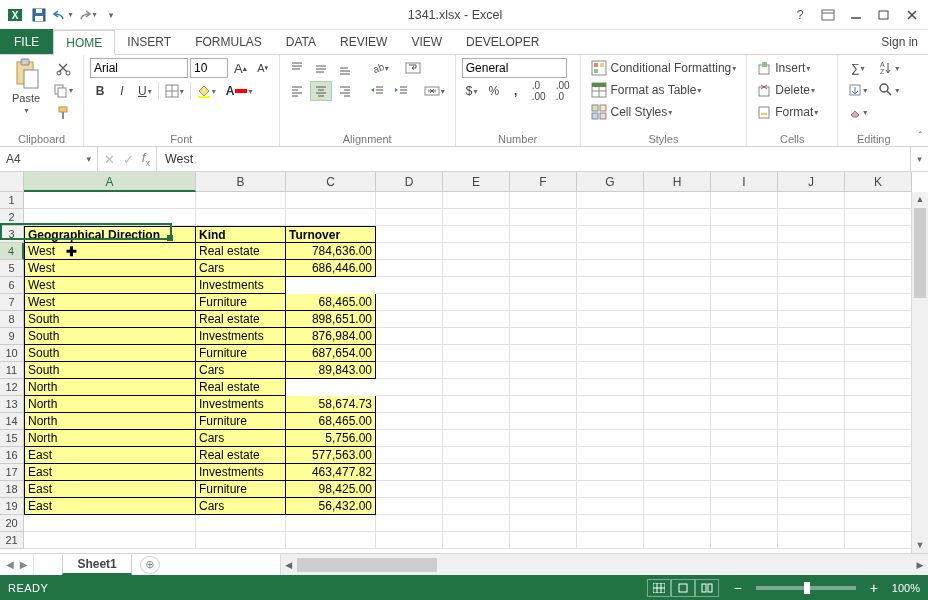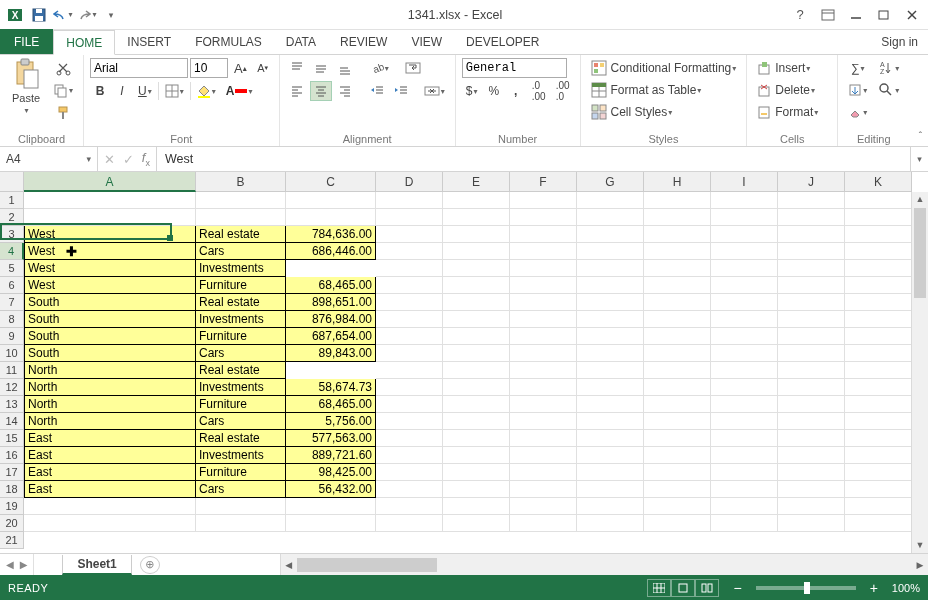--- a/index.html
+++ b/index.html
@@ -24,21 +24,21 @@
 .ribbon { height: 92px; background: #fff; border-bottom: 1px solid #d4d4d4; display: flex; position: relative; }
 .group { border-right: 1px solid #e5e5e5; padding: 3px 6px 1px 6px; display: flex; flex-direction: column; justify-content: space-between; }
 .group-body { display: flex; gap: 3px; flex: 1; }
 .group-label { text-align: center; font-size: 11px; color: #777; padding-top: 1px; position: relative; }
 .col { display: flex; flex-direction: column; gap: 2px; }
 .row { display: flex; gap: 2px; align-items: center; }
 .rbtn { height: 20px; min-width: 20px; padding: 0 3px; display: flex; align-items: center; justify-content: center; border: 1px solid transparent; cursor: pointer; font-size: 12px; color: #444; }
 .big-btn { width: 40px; text-align: center; cursor: pointer; display: flex; flex-direction: column; align-items: center; gap: 2px; font-size: 11px; }
 .font-select { width: 98px; height: 20px; border: 1px solid #ababab; font-size: 12px; padding: 1px 3px; background: #fff; }
 .size-select { width: 38px; height: 20px; border: 1px solid #ababab; font-size: 12px; padding: 1px 3px; background: #fff; }
-.num-select { width: 105px; height: 20px; border: 1px solid #ababab; font-size: 12px; padding: 1px 3px; background: #fff; font-family: Liberation Mono, monospace; }
+.num-select { width: 105px; height: 20px; border: 1px solid #ababab; font-size: 12px; padding: 1px 3px; background: #fff; }
 .dd { font-size: 8px; color: #666; margin-left: 1px; }
 .collapse-caret { position: absolute; right: 6px; bottom: 4px; font-size: 10px; color: #666; cursor: pointer; }
 
 
 .formula-bar { height: 25px; background: #fff; border-bottom: 1px solid #d4d4d4; display: flex; align-items: stretch; }
 .namebox { width: 98px; border-right: 1px solid #d4d4d4; display: flex; align-items: center; padding: 0 6px; font-size: 12px; position: relative; }
 .namebox .dd-btn { margin-left: auto; font-size: 9px; color: #666; cursor: pointer; }
 .fb-btns { display: flex; align-items: center; border-right: 1px solid #d4d4d4; padding: 0 6px; gap: 8px; color: #888; }
 .fb-btn { cursor: pointer; font-size: 13px; }
 .fb-input { flex: 1; display: flex; align-items: center; padding: 0 8px; font-size: 12.5px; color: #333; }
@@ -552,20 +552,33 @@
         <div class="cell" style="width: 67px;"></div>
         <div class="cell" style="width: 67px;"></div>
         <div class="cell" style="width: 67px;"></div>
         <div class="cell" style="width: 67px;"></div>
         <div class="cell" style="width: 67px;"></div>
         <div class="cell" style="width: 67px;"></div>
         <div class="cell" style="width: 67px;"></div>
         <div class="cell" style="width: 67px;"></div>
       </div>
       <div class="cell-row">
+        <div class="cell yel hdr top left" style="width: 172px;">Geographical Direction</div>
+        <div class="cell yel hdr top" style="width: 90px;">Kind</div>
+        <div class="cell yel hdr top" style="width: 90px;">Turnover</div>
+        <div class="cell" style="width: 67px;"></div>
+        <div class="cell" style="width: 67px;"></div>
+        <div class="cell" style="width: 67px;"></div>
+        <div class="cell" style="width: 67px;"></div>
+        <div class="cell" style="width: 67px;"></div>
+        <div class="cell" style="width: 67px;"></div>
+        <div class="cell" style="width: 67px;"></div>
+        <div class="cell" style="width: 67px;"></div>
+      </div>
+      <div class="cell-row">
         <div class="cell yel left" style="width: 172px;">West</div>
         <div class="cell yel" style="width: 90px;">Real estate</div>
         <div class="cell yel num" style="width: 90px;">784,636.00</div>
         <div class="cell" style="width: 67px;"></div>
         <div class="cell" style="width: 67px;"></div>
         <div class="cell" style="width: 67px;"></div>
         <div class="cell" style="width: 67px;"></div>
         <div class="cell" style="width: 67px;"></div>
         <div class="cell" style="width: 67px;"></div>
         <div class="cell" style="width: 67px;"></div>
@@ -723,21 +736,21 @@
         <div class="cell" style="width: 67px;"></div>
         <div class="cell" style="width: 67px;"></div>
         <div class="cell" style="width: 67px;"></div>
         <div class="cell" style="width: 67px;"></div>
         <div class="cell" style="width: 67px;"></div>
         <div class="cell" style="width: 67px;"></div>
       </div>
       <div class="cell-row">
         <div class="cell yel left" style="width: 172px;">East</div>
         <div class="cell yel" style="width: 90px;">Investments</div>
-        <div class="cell yel num" style="width: 90px;">889,721.60</div>
+        <div class="cell yel num" style="width: 90px;">463,477.82</div>
         <div class="cell" style="width: 67px;"></div>
         <div class="cell" style="width: 67px;"></div>
         <div class="cell" style="width: 67px;"></div>
         <div class="cell" style="width: 67px;"></div>
         <div class="cell" style="width: 67px;"></div>
         <div class="cell" style="width: 67px;"></div>
         <div class="cell" style="width: 67px;"></div>
         <div class="cell" style="width: 67px;"></div>
       </div>
       <div class="cell-row">

